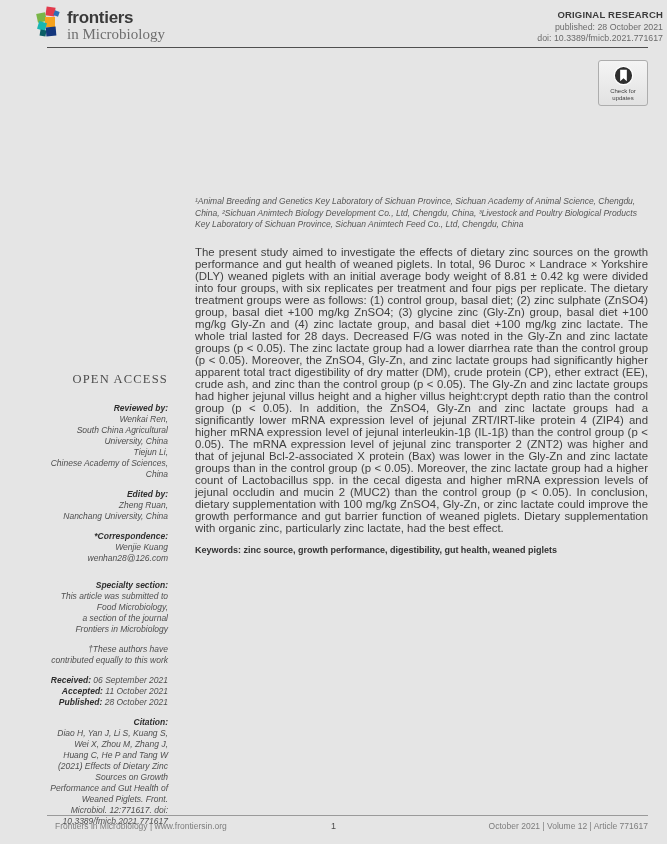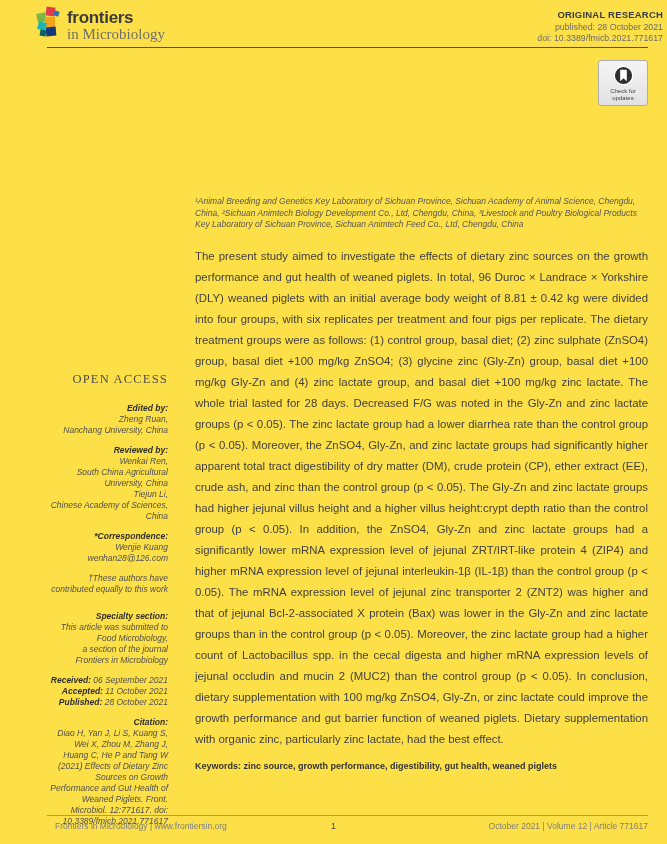--- a/index.html
+++ b/index.html
@@ -1,19 +1,19 @@
 <!DOCTYPE html>
 <html><head>
 <meta charset="utf-8">
 <style>
   * { margin:0; padding:0; box-sizing:border-box; }
   html,body { background:#ffffff; }
   .page {
     position:relative; width:667px; height:844px; margin:0 auto;
-    background:#fde047; overflow:hidden;
+    background:#e5e5e5; overflow:hidden;
     font-family:"Liberation Sans", sans-serif; color:#3d3d3d;
     -webkit-font-smoothing:antialiased;
   }
 
   
   .logo { position:absolute; left:36px; top:6px; display:flex; }
   .logo-mark { position:relative; width:26px; height:36px; }
   .logo-mark span { position:absolute; display:block; }
   .logo-mark span:nth-child(1){ left:10px; top:1px;  width:9px;  height:9px;  transform:rotate(8deg); }
   .logo-mark span:nth-child(2){ left:1px;  top:7px;  width:9px;  height:9px;  transform:rotate(-12deg); }
@@ -53,21 +53,21 @@
   .sb-label-inline { font-weight:700; color:#2e2e2e; }
 
   
   .main { position:absolute; left:195px; top:196px; width:453px; }
   .title {
     font-size:23px; font-weight:700; color:#1a1a1a; line-height:30px;
     letter-spacing:-0.2px; width:442px; margin-bottom:13px;
   }
   .authors { font-size:11px; font-weight:700; font-style:italic; color:#262626; line-height:15px; margin-bottom:10px; }
   .affils { font-size:8.5px; font-style:italic; color:#565656; line-height:11.5px; margin-bottom:15px; }
-  .abstract { font-size:11.4px; color:#3f3f3f; line-height:21px; text-align:justify; margin-bottom:11px; }
+  .abstract { font-size:11.4px; color:#3f3f3f; line-height:12px; text-align:justify; margin-bottom:11px; }
   .keywords { font-size:9px; font-weight:700; color:#333333; }
 
   
   .foot-rule { position:absolute; left:47px; right:19px; top:815px; height:1px; background:#9a9a9a; }
   .footer { position:absolute; left:0; right:0; top:821px; font-size:8.5px; color:#7d7d7d; }
   .foot-left  { position:absolute; left:55px; }
   .foot-page  { position:absolute; left:0; right:0; text-align:center; color:#4a4a4a; font-size:9px; }
   .foot-right { position:absolute; right:19px; }
 </style>
 </head>
@@ -108,49 +108,49 @@
     <div class="badge-text">
       <div>Check for</div>
       <div>updates</div>
     </div>
   </div>
 
   <aside class="sidebar">
     <div class="oa">OPEN ACCESS</div>
 
     <div class="sb-block">
-      <div class="sb-label">Edited by:</div>
-      <div class="sb-line">Zheng Ruan,</div>
-      <div class="sb-line">Nanchang University, China</div>
-    </div>
-
-    <div class="sb-block">
       <div class="sb-label">Reviewed by:</div>
       <div class="sb-line">Wenkai Ren,</div>
       <div class="sb-line">South China Agricultural University, China</div>
       <div class="sb-line">Tiejun Li,</div>
       <div class="sb-line">Chinese Academy of Sciences, China</div>
     </div>
 
     <div class="sb-block">
+      <div class="sb-label">Edited by:</div>
+      <div class="sb-line">Zheng Ruan,</div>
+      <div class="sb-line">Nanchang University, China</div>
+    </div>
+
+    <div class="sb-block">
       <div class="sb-label">*Correspondence:</div>
       <div class="sb-line">Wenjie Kuang</div>
       <div class="sb-line">wenhan28@126.com</div>
-    </div>
-
-    <div class="sb-block">
-      <div class="sb-par">†These authors have contributed equally to this work</div>
     </div>
 
     <div class="sb-block" style="margin-top:16px;">
       <div class="sb-label">Specialty section:</div>
       <div class="sb-line">This article was submitted to</div>
       <div class="sb-line">Food Microbiology,</div>
       <div class="sb-line">a section of the journal</div>
       <div class="sb-line">Frontiers in Microbiology</div>
+    </div>
+
+    <div class="sb-block">
+      <div class="sb-par">†These authors have contributed equally to this work</div>
     </div>
 
     <div class="sb-block">
       <div class="sb-line"><span class="sb-label-inline">Received:</span><span> 06 September 2021</span></div>
       <div class="sb-line"><span class="sb-label-inline">Accepted:</span><span> 11 October 2021</span></div>
       <div class="sb-line"><span class="sb-label-inline">Published:</span><span> 28 October 2021</span></div>
     </div>
 
     <div class="sb-block">
       <div class="sb-label">Citation:</div>

